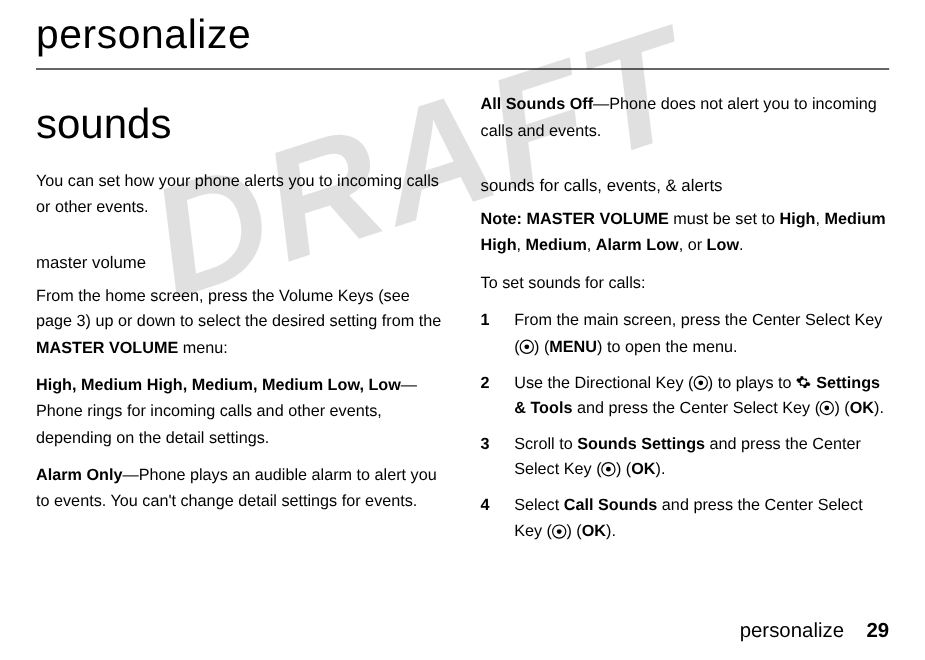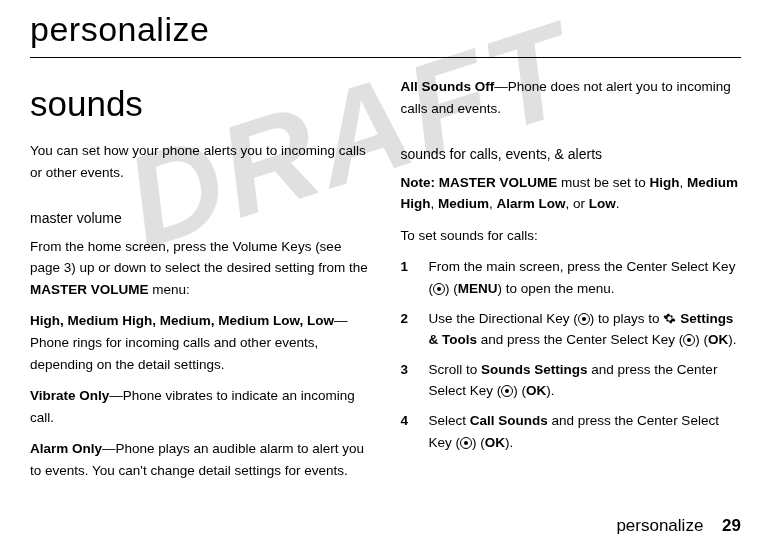--- a/index.html
+++ b/index.html
@@ -111,23 +111,20 @@
 
       <h3 class="subsection">master volume</h3>
       <p class="para">
         <span>From the home screen, press the Volume Keys (see page 3) up or down to select the desired setting from the </span><span class="cond">MASTER VOLUME</span><span> menu:</span>
       </p>
 
       <p class="para">
         <span class="cond">High, Medium High, Medium, Medium Low, Low</span><span>—Phone rings for incoming calls and other events, depending on the detail settings.</span>
       </p>
 
-      <p class="para">
-        <span class="cond">Vibrate Only</span><span>—Phone vibrates to indicate an incoming call.</span>
-      </p>
 
       <p class="para">
         <span class="cond">Alarm Only</span><span>—Phone plays an audible alarm to alert you to events. You can't change detail settings for events.</span>
       </p>
     </div>
 
     <div class="col">
       <p class="para">
         <span class="cond">All Sounds Off</span><span>—Phone does not alert you to incoming calls and events.</span>
       </p>

